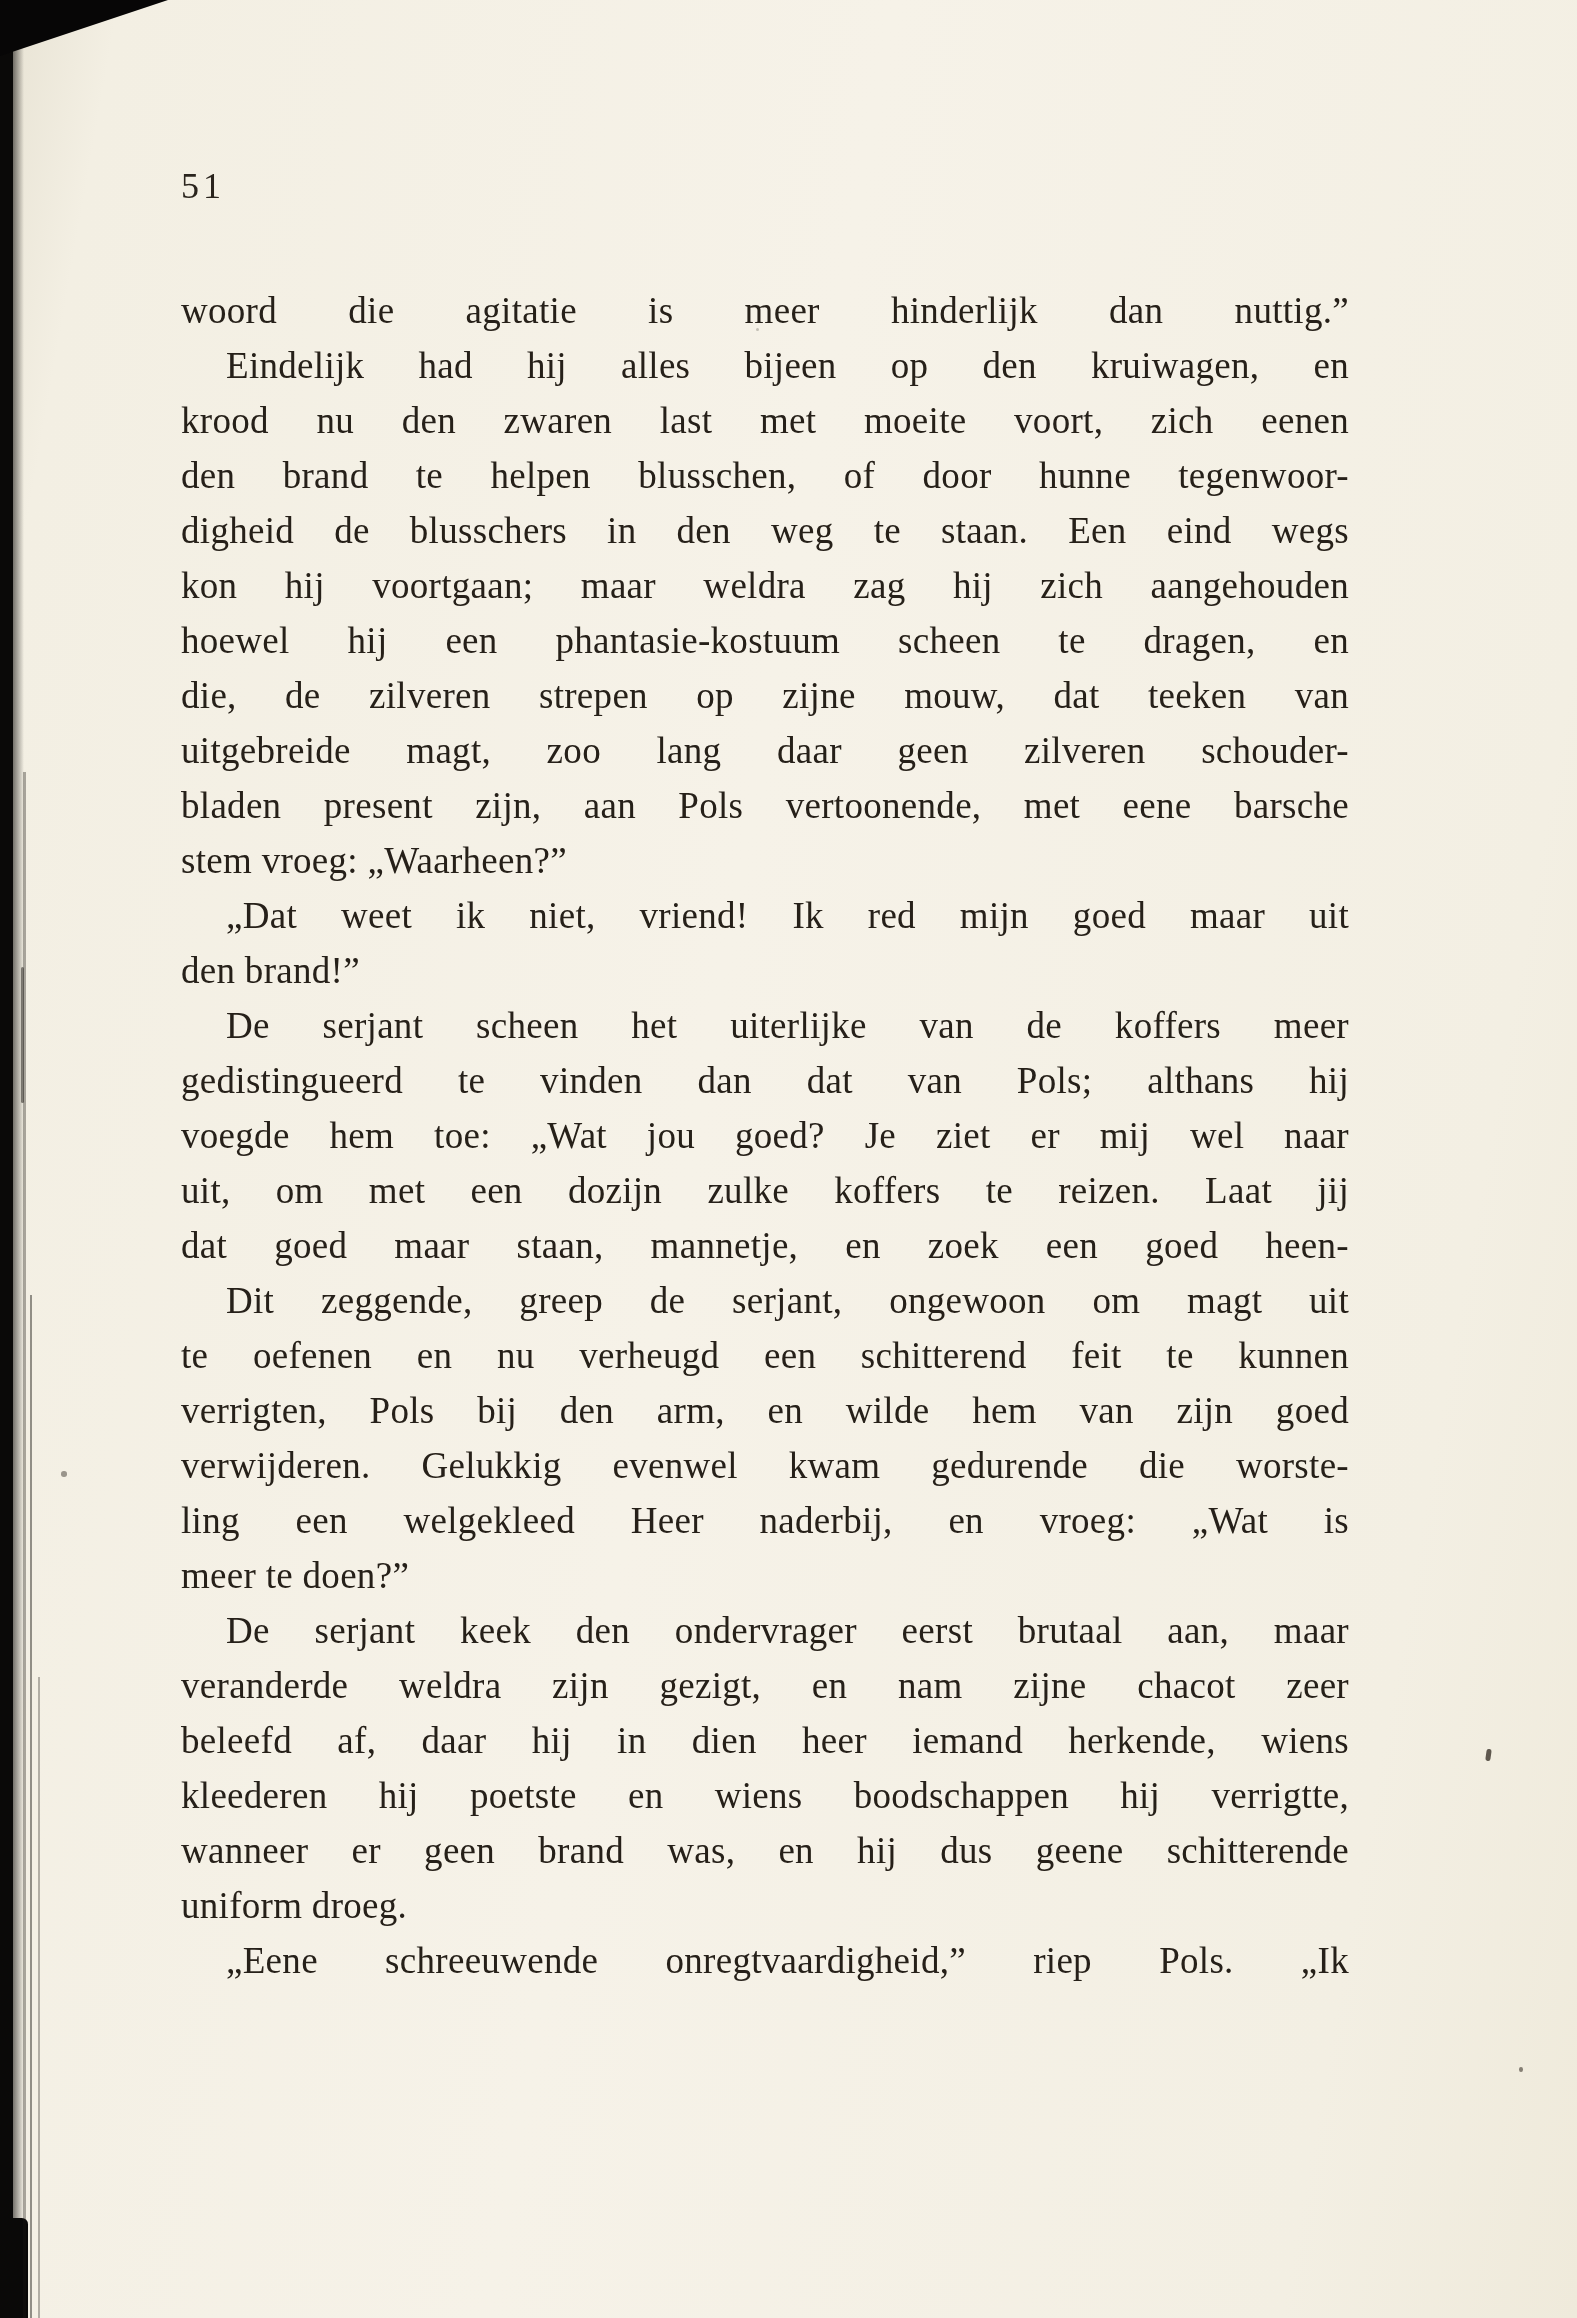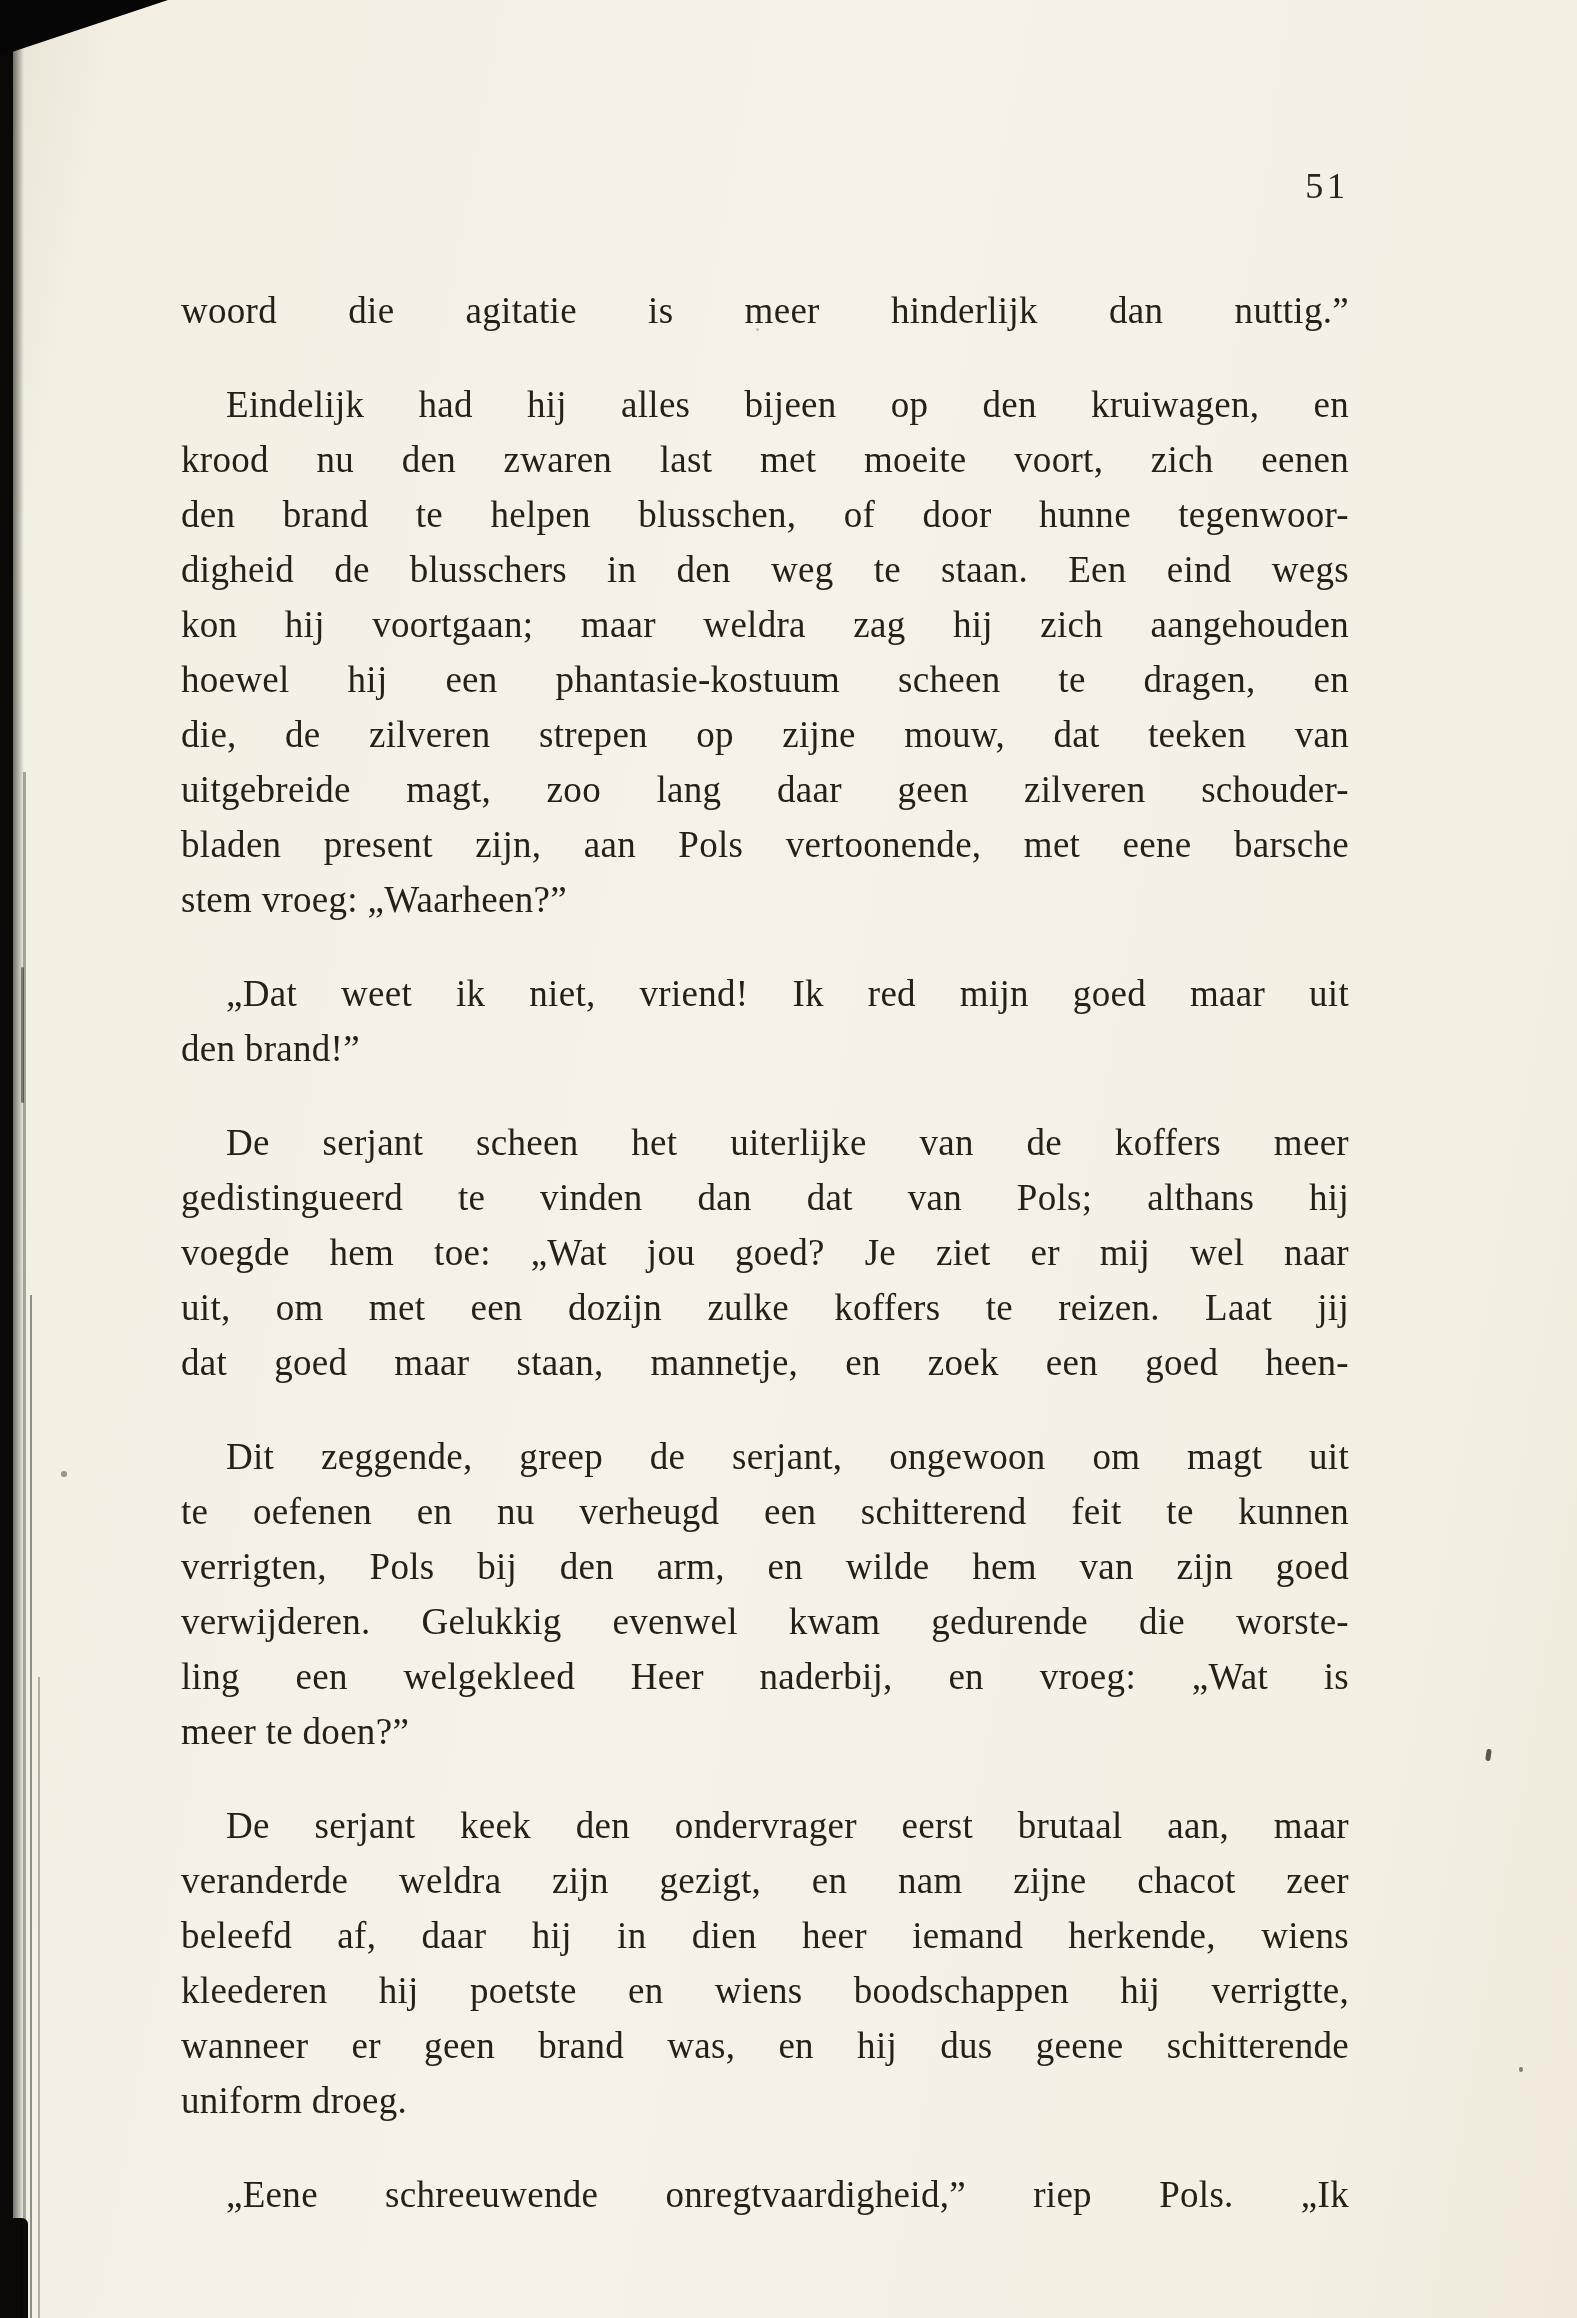--- a/index.html
+++ b/index.html
@@ -42,41 +42,41 @@
   .streak-4 { position: absolute; left: 21px; top: 967px; width: 3.1px; height: 136px;  background: rgba(25,22,18,0.50); border-radius: 2.3px; }
   .speck-1 { position: absolute; left: 1486px; top: 1749px; width: 4.7px;  height: 11.7px; background: rgba(45,38,30,0.75); border-radius: 2.3px; transform: rotate(8deg); }
   .speck-2 { position: absolute; left: 1519px; top: 2067px; width: 3.9px;  height: 4.7px;  background: rgba(45,38,30,0.55); border-radius: 50%; }
   .speck-3 { position: absolute; left: 61px;   top: 1471px; width: 5.5px;  height: 5.5px;  background: rgba(45,38,30,0.45); border-radius: 50%; }
   .speck-4 { position: absolute; left: 756px;  top: 328px;  width: 3.1px;  height: 3.1px;  background: rgba(45,38,30,0.25); border-radius: 50%; }
 
   
   .page-number {
     position: absolute;
     left: 181px; top: 165px; width: 1168px;
-    text-align: right;
+    text-align: left;
     font-size: 36px;
     letter-spacing: 3.9px;
     color: #2a241d;
   }
   .text-block {
     position: absolute;
     left: 181px; top: 283px; width: 1168px;
   }
   .line {
     font-size: 37px;
     line-height: 55px;
     height: 55px;
     letter-spacing: 0.3px;
     text-align: justify;
     text-align-last: justify;
     white-space: normal;
     color: #262019;
   }
   .line.last { text-align-last: left; }
-  .line.indent { text-indent: 45px; margin-top: 39px; }
+  .line.indent { text-indent: 45px; }
 </style>
 </head>
 <body>
 
 <div class="page">
 
   <div class="edge-bar"></div>
   <div class="edge-fade"></div>
   <div class="corner-triangle"></div>
   <div class="bottom-blotch"></div>

